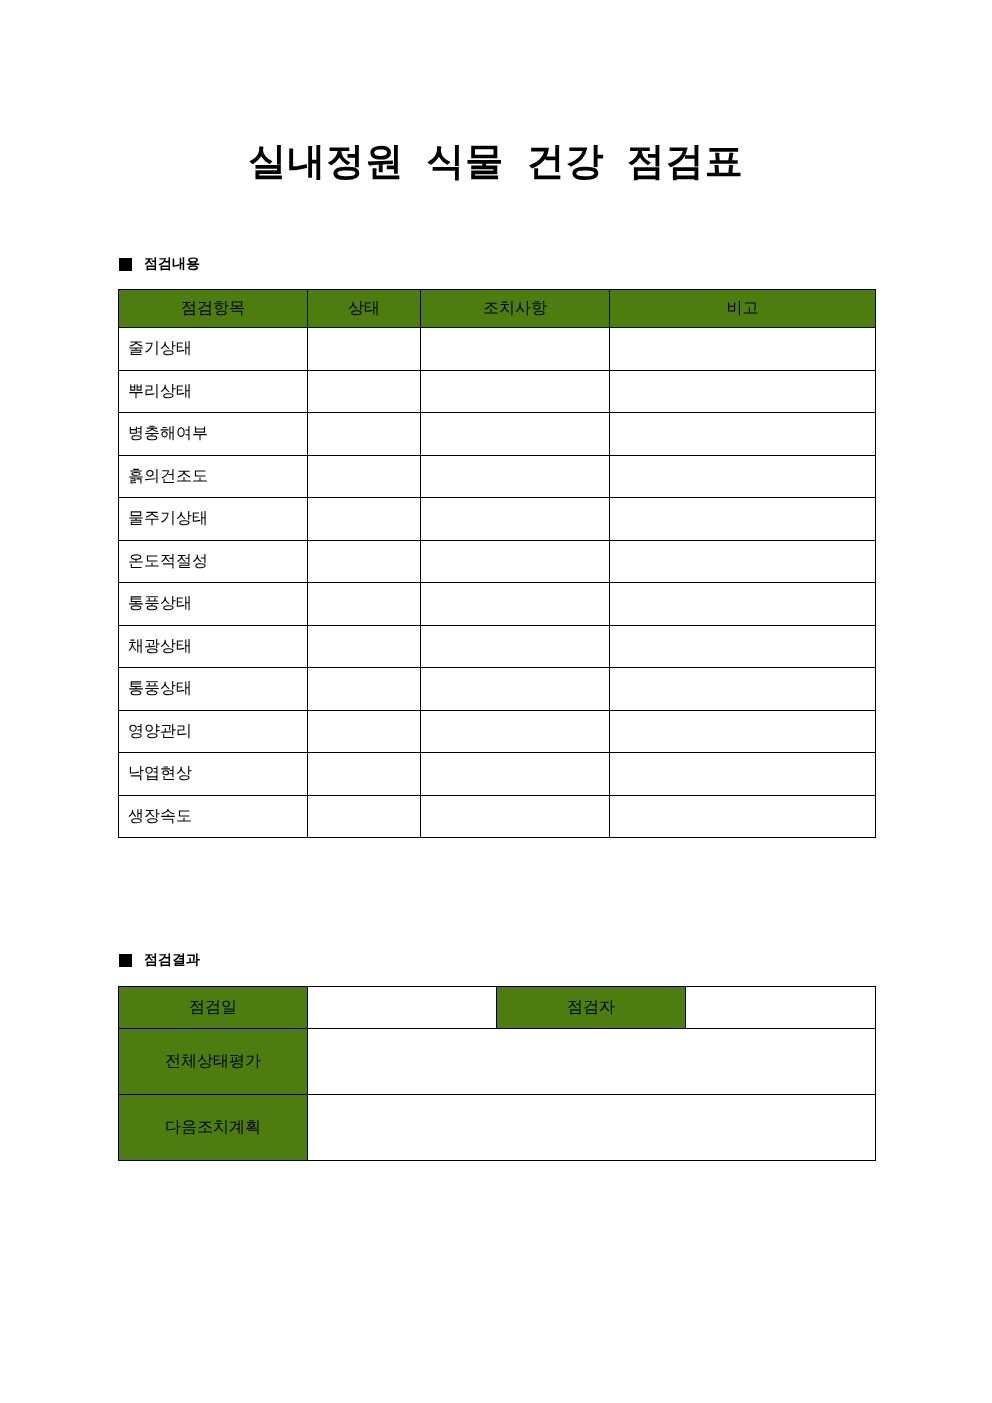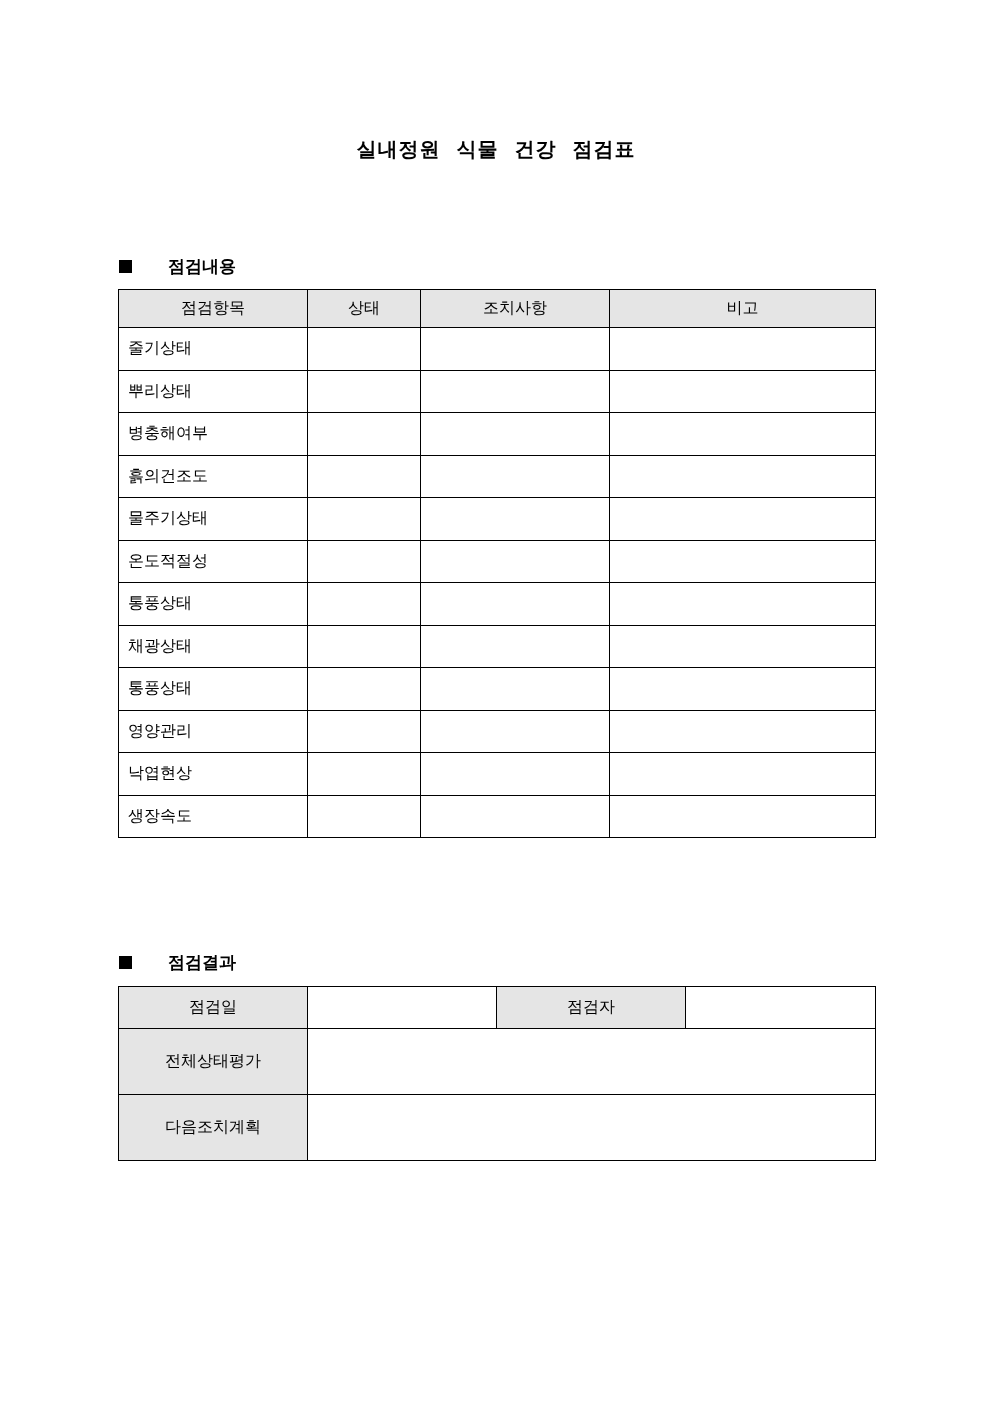--- a/index.html
+++ b/index.html
@@ -1,22 +1,22 @@
 <!DOCTYPE html>
 <html><head>
   <meta charset="utf-8">
   <style>
     html, body { margin: 0; padding: 0; background: #ffffff; }
     body { width: 992px; height: 1403px; position: relative; font-family: "DejaVu Sans", "Liberation Sans", sans-serif; color: #000; }
-    .title { position: absolute; left: 0; top: 136px; width: 992px; text-align: center; font-size: 20px; font-weight: bold; letter-spacing: 1px; word-spacing: 8px; }
-    .section-head { position: absolute; left: 119px; font-size: 17px; font-weight: bold; display: flex; align-items: center; gap: 24px; }
+    .title { position: absolute; left: 0; top: 136px; width: 992px; text-align: center; font-size: 38px; font-weight: bold; letter-spacing: 1px; word-spacing: 8px; }
+    .section-head { position: absolute; left: 119px; font-size: 14px; font-weight: bold; display: flex; align-items: center; }
     .section-head .sq { display: inline-block; width: 13px; height: 13px; background: #000; margin-right: 12px; }
     table { position: absolute; left: 118px; border-collapse: collapse; table-layout: fixed; }
     td, th { border: 1px solid #000; font-size: 16px; font-weight: normal; padding: 0; }
-    th { background: #e5e5e5; text-align: center; }
+    th { background: #4d7c0f; text-align: center; }
     .t1 { top: 289px; width: 757px; }
     .t1 th { height: 37px; }
     .t1 td { height: 41.5px; }
     .t1 td.item { padding-left: 9px; text-align: left; margin-left: 12px; }
     .t2 { top: 986px; width: 757px; }
     .t2 .r1 td, .t2 .r1 th { height: 41px; }
     .t2 .r2 td, .t2 .r2 th { height: 65px; }
   </style>
 </head>
 <body>

